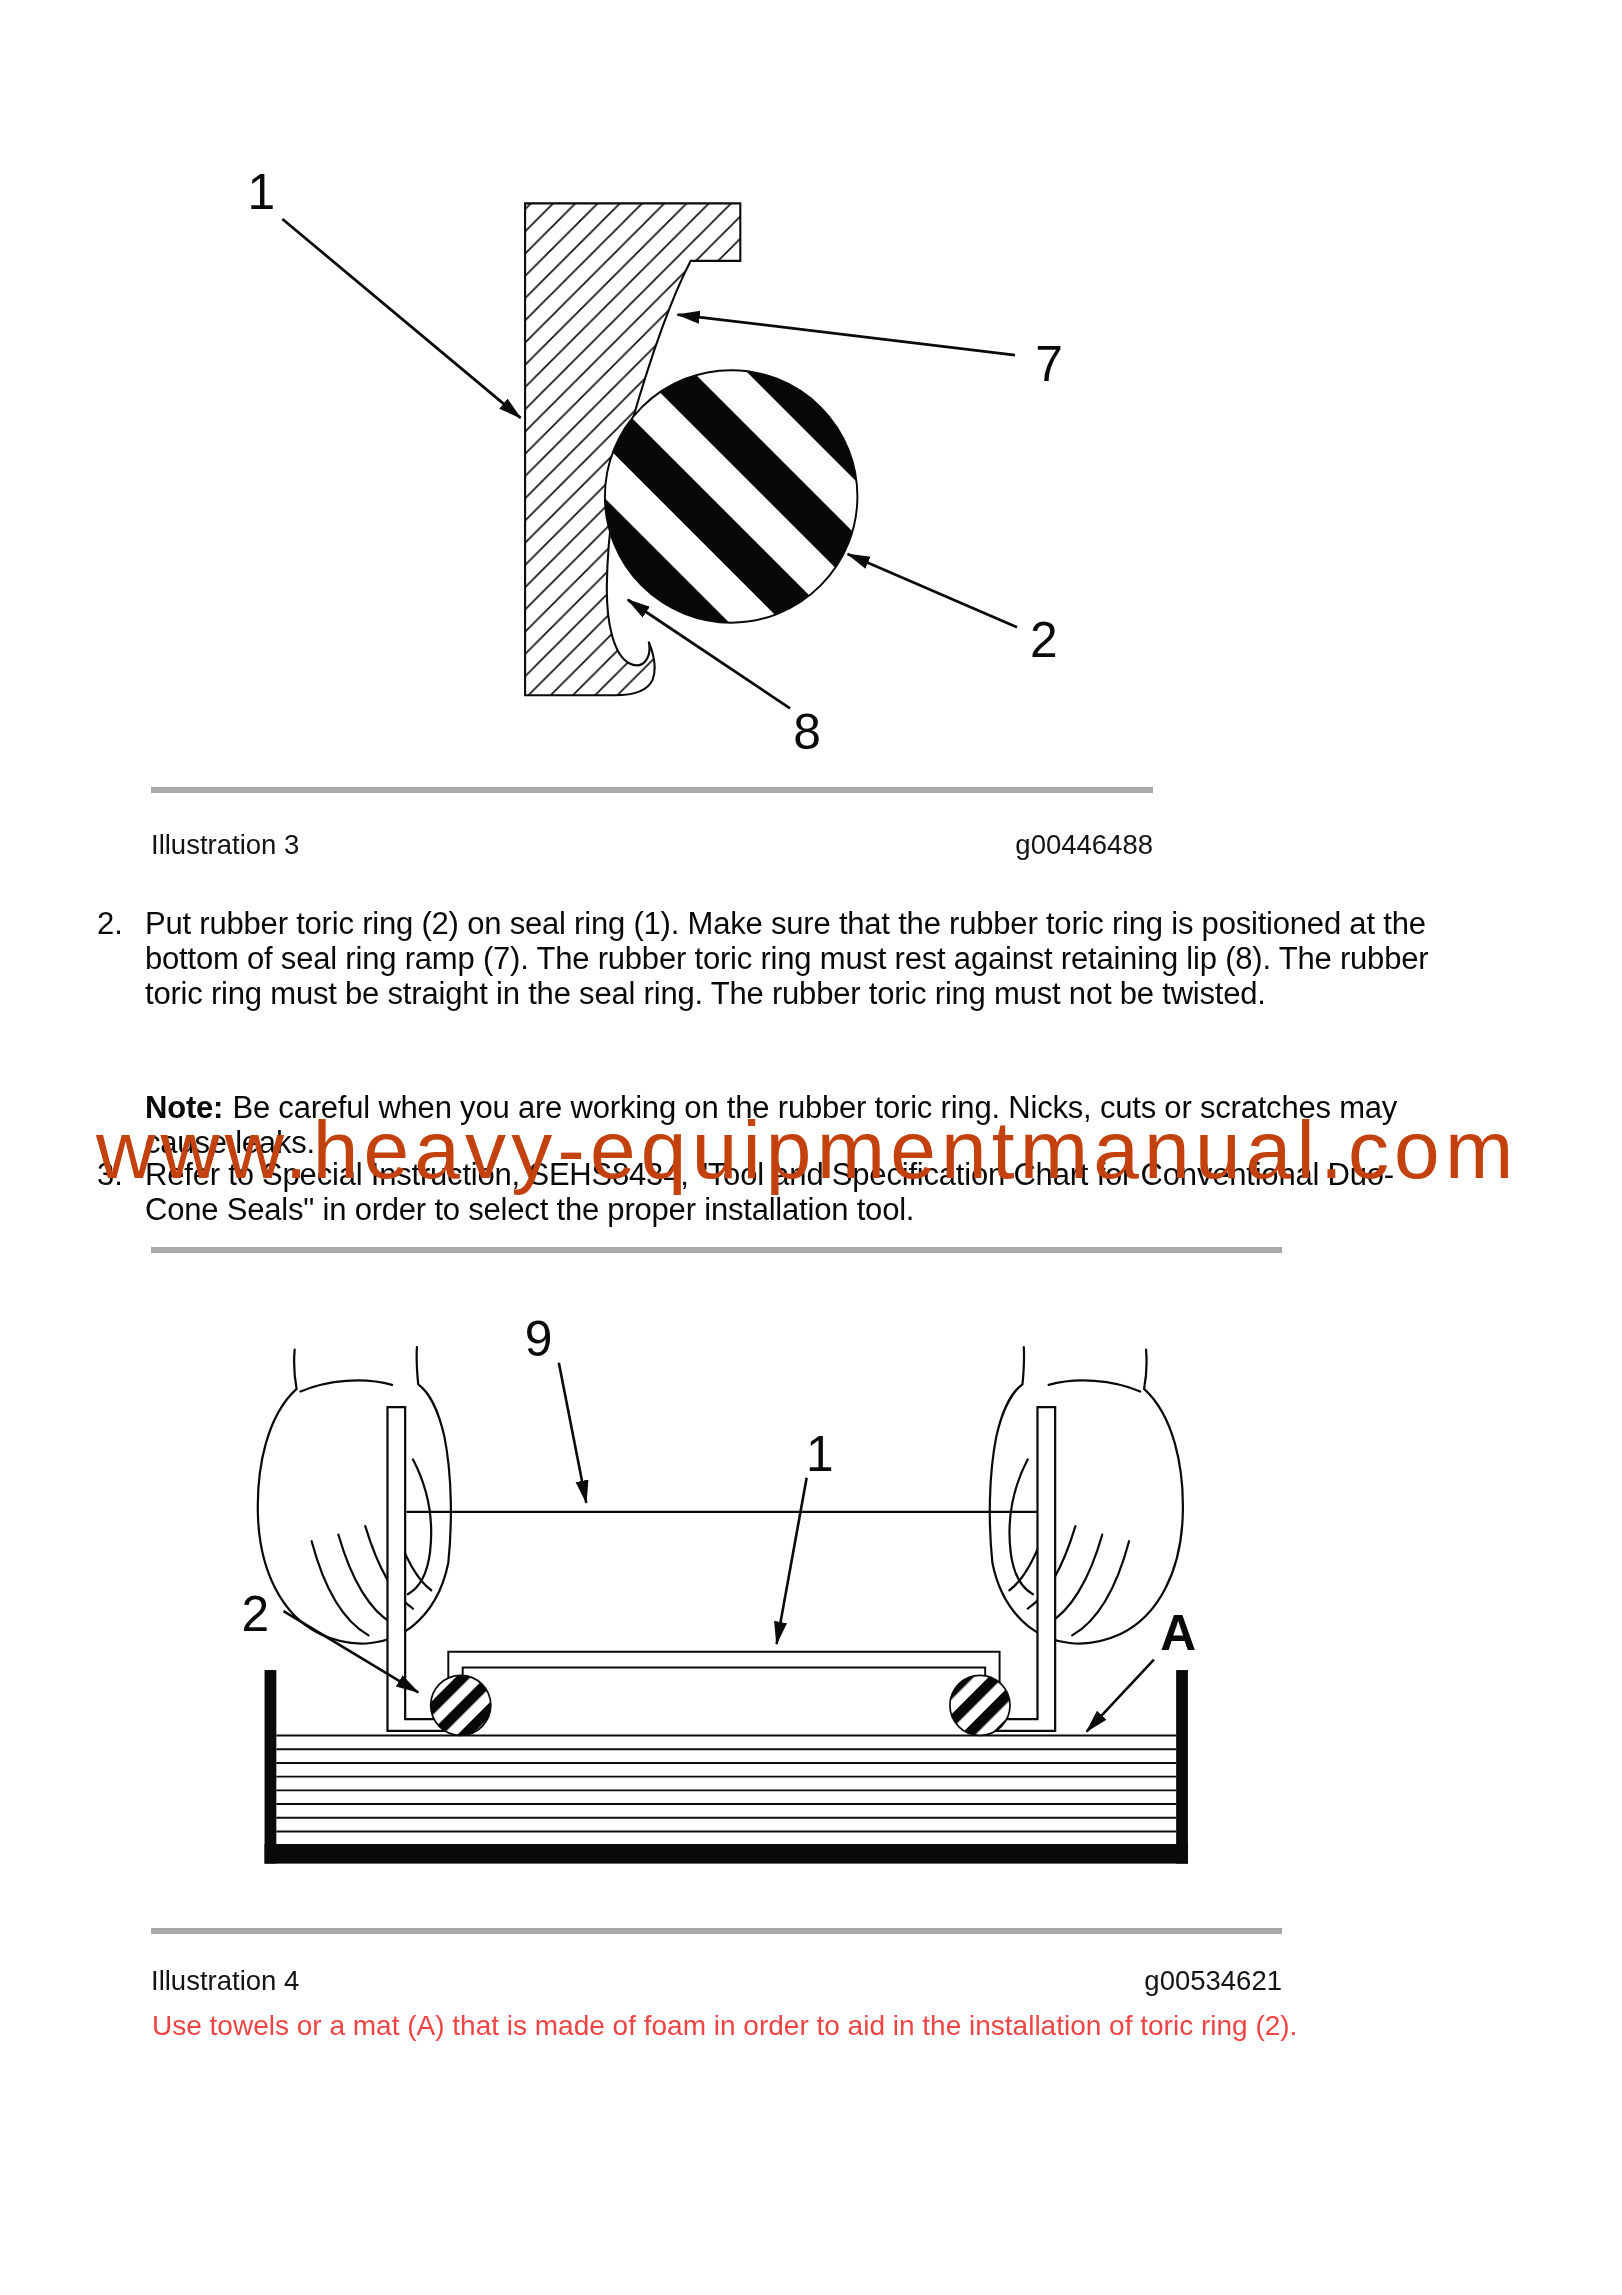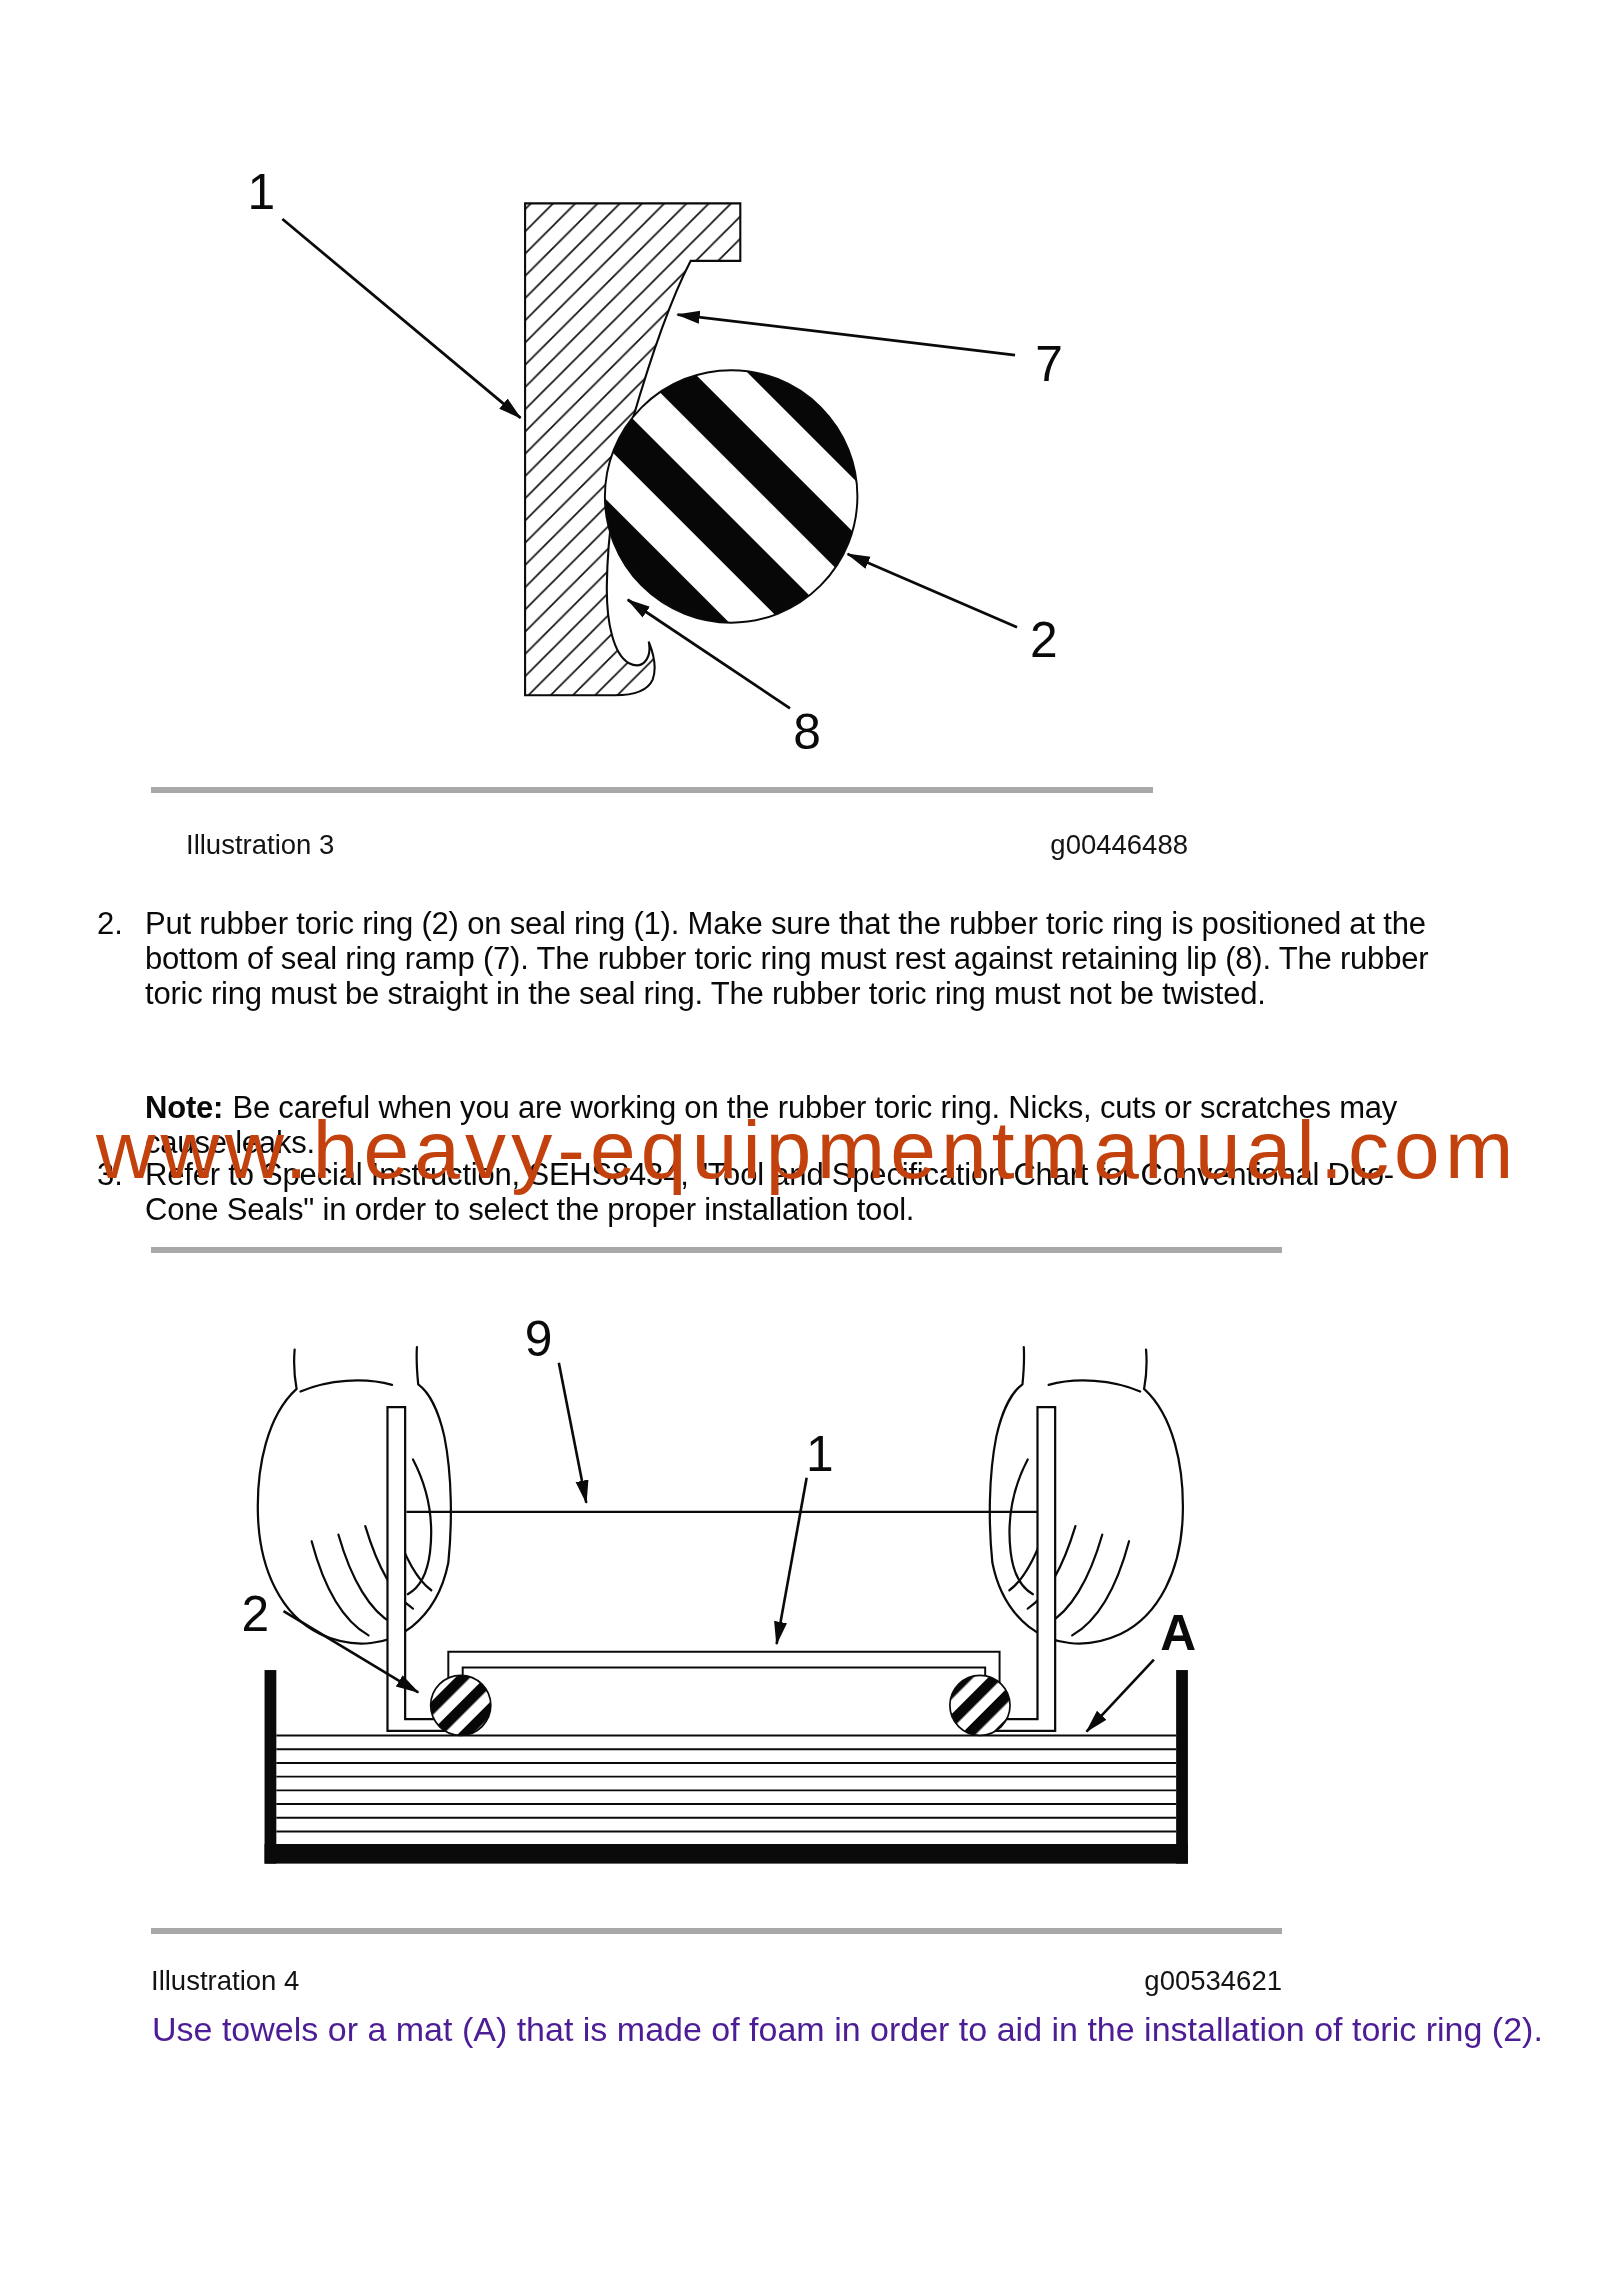--- a/index.html
+++ b/index.html
@@ -17,21 +17,21 @@
   .note-label{font-weight:bold;margin-right:9.2px;}
   .caption-row{
     position:absolute;display:flex;justify-content:space-between;
     font-size:27.5px;color:#131313;letter-spacing:0;
   }
   .watermark{
     position:absolute;left:96px;top:1103px;
     font-size:82px;letter-spacing:5.2px;font-weight:400;
     color:#c2410c;white-space:nowrap;z-index:30;
   }
-  .footnote{position:absolute;font-size:34px;color:#4c1d95;}
+  .footnote{position:absolute;font-size:28px;color:#ef4444;}
   svg{position:absolute;overflow:visible;}
   svg text{font-family:"Liberation Sans",sans-serif;fill:#0a0a0a;}
 </style>
 </head>
 <body>
 
 <svg class="abs" style="left:196px;top:151px;" width="929" height="628" viewBox="300 230 1420 960">
   <defs>
     <pattern id="hatch1" patternUnits="userSpaceOnUse" width="34" height="34">
       <rect width="34" height="34" fill="#ffffff"></rect>
@@ -67,21 +67,21 @@
   <g font-size="76" text-anchor="middle">
     <text x="400" y="318">1</text>
     <text x="1604" y="582">7</text>
     <text x="1596" y="1004">2</text>
     <text x="1234" y="1144">8</text>
   </g>
 </svg>
 
 <div class="rule" style="left:151px;top:787px;width:1002px;"></div>
 
-<div class="caption-row" style="left:151px;top:829px;width:1002px;margin-left:35px;">
+<div class="caption-row" style="left:151px;top:829px;width:1002px;">
   <span>Illustration 3</span>
   <span>g00446488</span>
 </div>
 
 <div class="abs step-num" style="left:97px;top:906px;">2.</div>
 <div class="abs body-text" style="left:145px;top:906px;">Put rubber toric ring (2) on seal ring (1). Make sure that the rubber toric ring is positioned at the
 bottom of seal ring ramp (7). The rubber toric ring must rest against retaining lip (8). The rubber
 toric ring must be straight in the seal ring. The rubber toric ring must not be twisted.</div>
 
 <div class="abs body-text" style="left:145px;top:1055px;">

